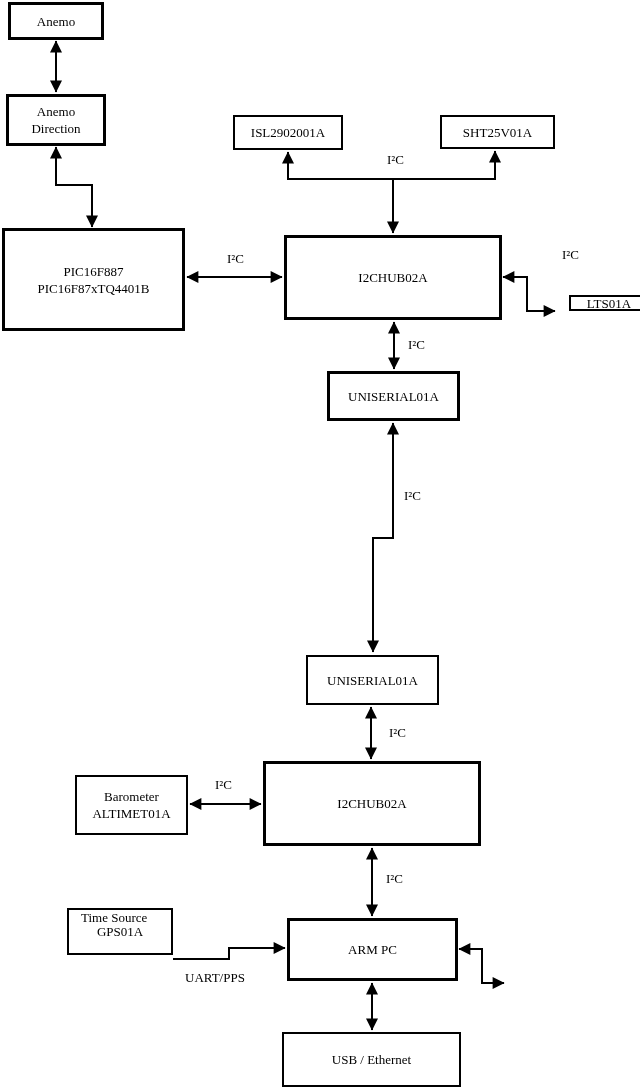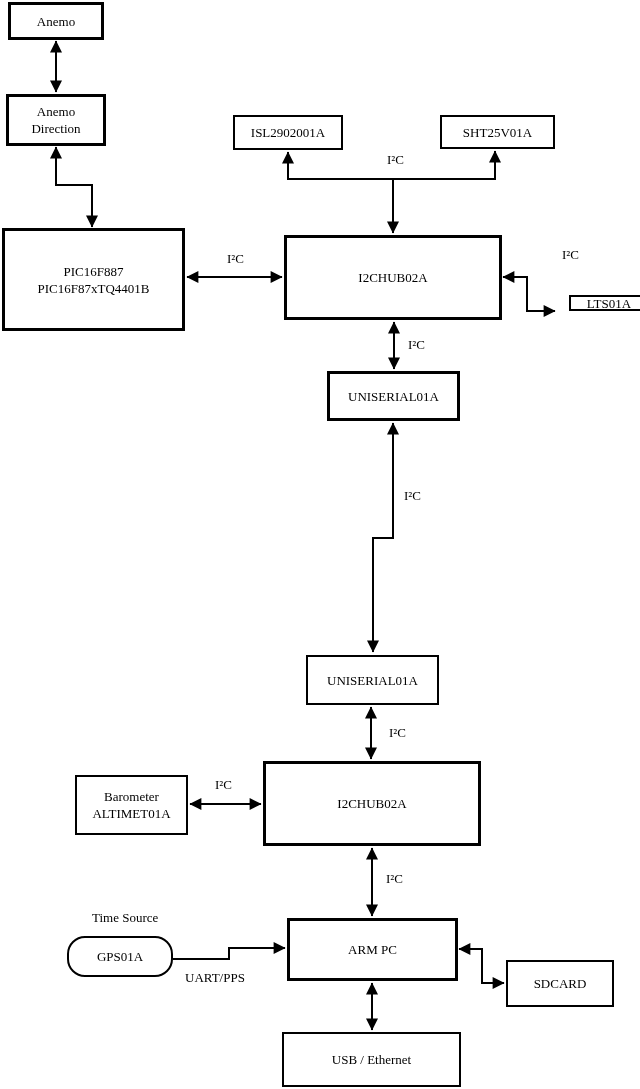--- a/index.html
+++ b/index.html
@@ -94,40 +94,37 @@
     <span>I2CHUB02A</span>
   </div>
 
   <div class="box" style="left:75px; top:775px; width:113px; height:60px;">
     <span class="lines">
       <span>Barometer</span>
       <span>ALTIMET01A</span>
     </span>
   </div>
 
-  <div class="box" style="left:67px; top:936px; width:106px; height:41px;border-radius:18px;">
+  <div class="box" style="left:67px; top:908px; width:106px; height:47px;">
     <span>GPS01A</span>
   </div>
 
   <div class="box thick" style="left:287px; top:918px; width:171px; height:63px;">
     <span>ARM PC</span>
   </div>
 
-  <div class="box" style="left:506px; top:960px; width:108px; height:47px;">
-    <span>SDCARD</span>
-  </div>
 
   <div class="box" style="left:282px; top:1032px; width:179px; height:55px;">
     <span>USB / Ethernet</span>
   </div>
 
   <span class="lbl" style="left:227px; top:251px;">I²C</span>
   <span class="lbl" style="left:387px; top:152px;">I²C</span>
   <span class="lbl" style="left:562px; top:247px;">I²C</span>
   <span class="lbl" style="left:408px; top:337px;">I²C</span>
   <span class="lbl" style="left:404px; top:488px;">I²C</span>
   <span class="lbl" style="left:389px; top:725px;">I²C</span>
   <span class="lbl" style="left:215px; top:777px;">I²C</span>
   <span class="lbl" style="left:386px; top:871px;">I²C</span>
-  <span class="lbl" style="left:92px; top:910px;">Time Source</span>
+  <span class="lbl" style="left:81px; top:910px;">Time Source</span>
   <span class="lbl" style="left:185px; top:970px;">UART/PPS</span>
 
 </div>
 
 </body></html>

